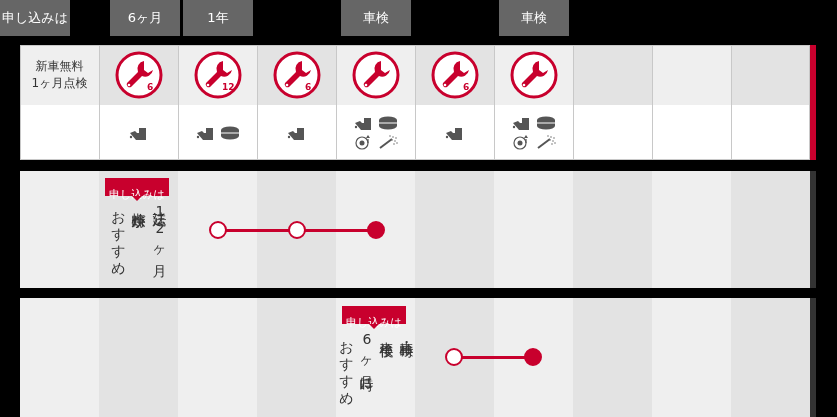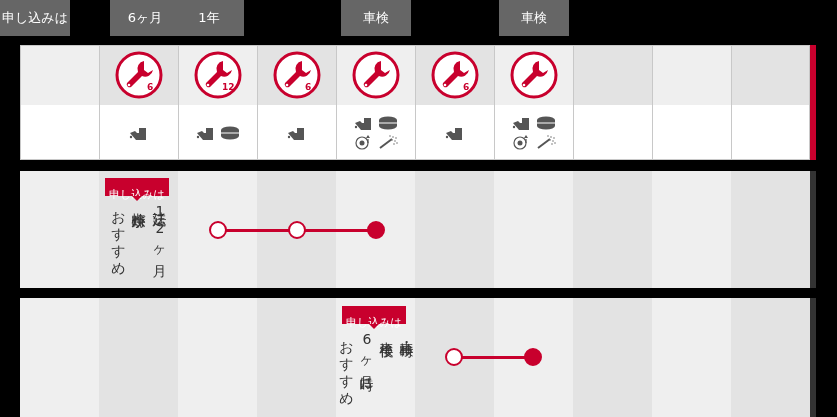--- a/index.html
+++ b/index.html
@@ -44,21 +44,21 @@
 
   .timeline-line { position: absolute; height: 3px; background: #c8002d; }
   .dot { position: absolute; width: 18px; height: 18px; border-radius: 50%; border: 2px solid #c8002d; background: #fff; }
   .dot.filled { background: #c8002d; }
 </style>
 </head>
 <body>
 
 <div class="tab" style="left:0px">申し込みは</div>
 <div class="tab" style="left:110px">6ヶ月</div>
-<div class="tab" style="left:174px">1年</div>
+<div class="tab" style="left:183px">1年</div>
 <div class="tab" style="left:341px">車検</div>
 <div class="tab" style="left:499px">車検</div>
 
 <div class="section" id="s1">
   <div class="top">
     <div class="col" style="left:0;background:#efefef"></div>
     <div class="col" style="left:79px;background:#e3e3e3"></div>
     <div class="col" style="left:158px;background:#efefef"></div>
     <div class="col" style="left:237px;background:#e3e3e3"></div>
     <div class="col" style="left:316px;background:#efefef"></div>
@@ -74,20 +74,26 @@
   <div class="vline" style="left:158px"></div>
   <div class="vline" style="left:237px"></div>
   <div class="vline" style="left:316px"></div>
   <div class="vline" style="left:395px"></div>
   <div class="vline" style="left:474px"></div>
   <div class="vline" style="left:553px"></div>
   <div class="vline" style="left:632px"></div>
   <div class="vline" style="left:711px"></div>
   <div class="border"></div>
 
+  <div class="cell-label">
+    <div>
+      <div>新車無料</div>
+      <div>1ヶ月点検</div>
+    </div>
+  </div>
 
   <svg class="wrench" style="left:94px" viewBox="0 0 50 50">
     <circle cx="25" cy="25" r="22" fill="#fff" stroke="#c8002d" stroke-width="3"></circle>
     <path d="M30 11 a8 8 0 0 0 -6 11 l-11 11 a3 3 0 0 0 4 4 l11 -11 a8 8 0 0 0 11 -6 l-5 3 -4 -3 0 -5 z" fill="#c8002d"></path>
     <circle cx="15" cy="35" r="1.3" fill="#fff"></circle>
     <text x="33" y="40" font-size="9" font-weight="bold" fill="#c8002d" font-family="DejaVu Sans, sans-serif">6</text>
   </svg>
   <svg class="wrench" style="left:173px" viewBox="0 0 50 50">
     <circle cx="25" cy="25" r="22" fill="#fff" stroke="#c8002d" stroke-width="3"></circle>
     <path d="M30 11 a8 8 0 0 0 -6 11 l-11 11 a3 3 0 0 0 4 4 l11 -11 a8 8 0 0 0 11 -6 l-5 3 -4 -3 0 -5 z" fill="#c8002d"></path>

